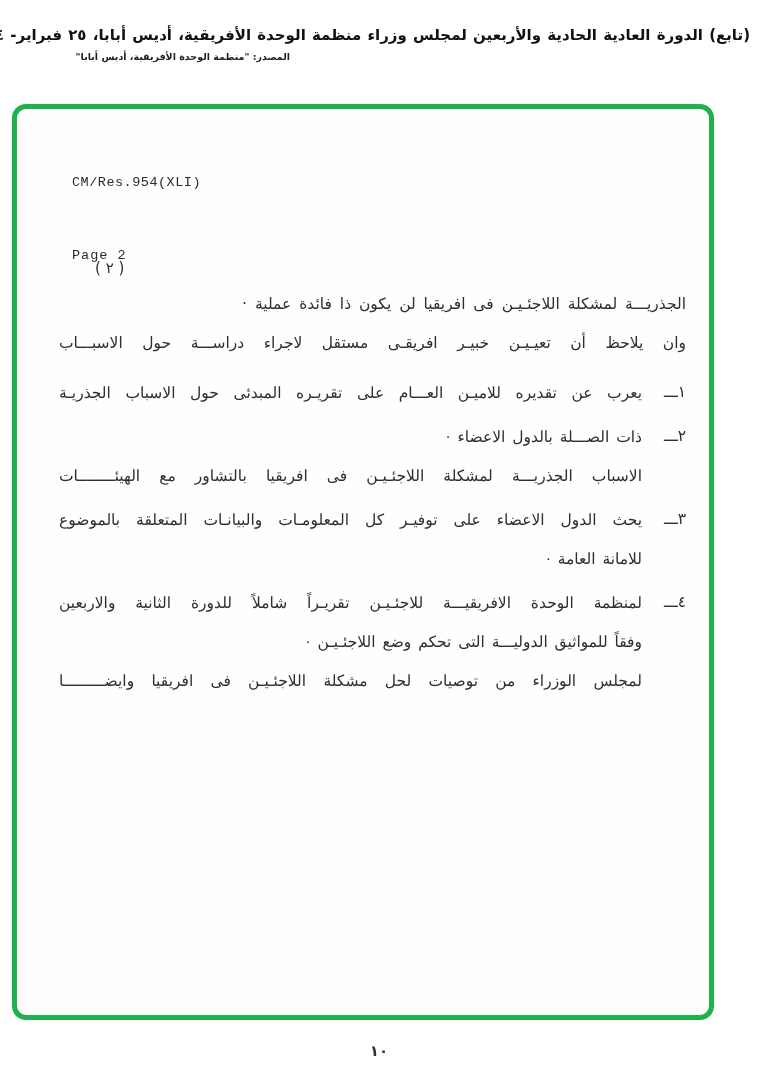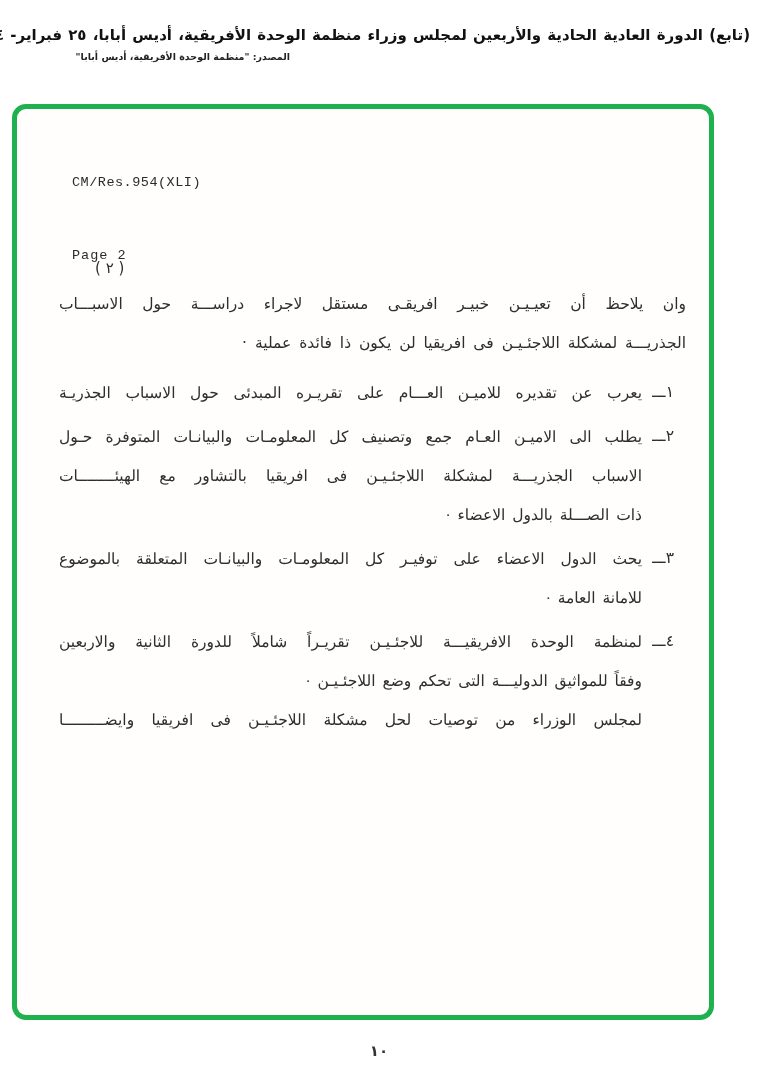--- a/index.html
+++ b/index.html
@@ -46,21 +46,21 @@
   .aline {
     direction: rtl; text-align: right;
     font-size: 15.5px; line-height: 39px;
     color: #2e2e2e; word-spacing: 3px;
   }
   .aline.jl { text-align: justify; text-align-last: justify; }
 
   .item { display: flex; direction: rtl; gap: 10px; margin-bottom: 5px; }
   .item .num {
     flex: 0 0 34px; font-size: 15.5px; line-height: 39px;
-    color: #2e2e2e; text-align: left; white-space: nowrap; overflow: hidden;
+    color: #2e2e2e; text-align: right; white-space: nowrap; overflow: hidden;
   }
   .item .itext { flex: 1; min-width: 0; font-family: Liberation Serif, serif; }
 
   .footer-num {
     position: absolute; left: 0; right: 0; top: 1042px;
     text-align: center; font-size: 15px; font-weight: bold; color: #333;
   }
 </style>
 </head>
 <body>
@@ -71,39 +71,38 @@
   <div class="hdr2">المصدر:  "منظمة الوحدة الأفريقية، أديس أبابا"</div>
 
   <div class="frame">
 
     <div class="ref mono">CM/Res.954(XLI)</div>
     <div class="pg mono">Page 2</div>
 
     <div class="secnum">( ٢ )</div>
 
     <div class="intro">
+      <div class="aline">الجذريـــة لمشكلة اللاجئـيـن فى افريقيا  لن يكون  ذا فائدة عملية ·</div>
       <div class="aline jl">وان  يلاحظ   أن  تعيـيـن  خبيـر افريقـى  مستقل لاجراء  دراســـة حول الاسبـــاب</div>
-      <div class="aline">الجذريـــة لمشكلة اللاجئـيـن فى افريقيا  لن يكون  ذا فائدة عملية ·</div>
     </div>
 
     <div class="items">
 
       <div class="item">
         <span class="num">١ـــ</span>
         <div class="itext">
           <div class="aline jl">يعرب  عن  تقديره  للاميـن العـــام على تقريـره المبدئى  حول الاسباب الجذريـة</div>
         </div>
       </div>
 
       <div class="item">
         <span class="num">٢ـــ</span>
         <div class="itext">
-          <div class="aline jl">يطلب  الى الاميـن العـام جمع وتصنيف كل  المعلومـات والبيانـات المتوفرة  حـول</div>
+          <div class="aline">ذات  الصـــلة  بالدول الاعضاء ·</div>
           <div class="aline jl">الاسباب الجذريـــة لمشكلة اللاجئـيـن فى افريقيا بالتشاور  مع الهيئــــــــات</div>
-          <div class="aline">ذات  الصـــلة  بالدول الاعضاء ·</div>
         </div>
       </div>
 
       <div class="item">
         <span class="num">٣ـــ</span>
         <div class="itext">
           <div class="aline jl">يحث الدول  الاعضاء على توفيـر كل المعلومـات  والبيانـات المتعلقة بالموضوع</div>
           <div class="aline">للامانة العامة ·</div>
         </div>
       </div>

